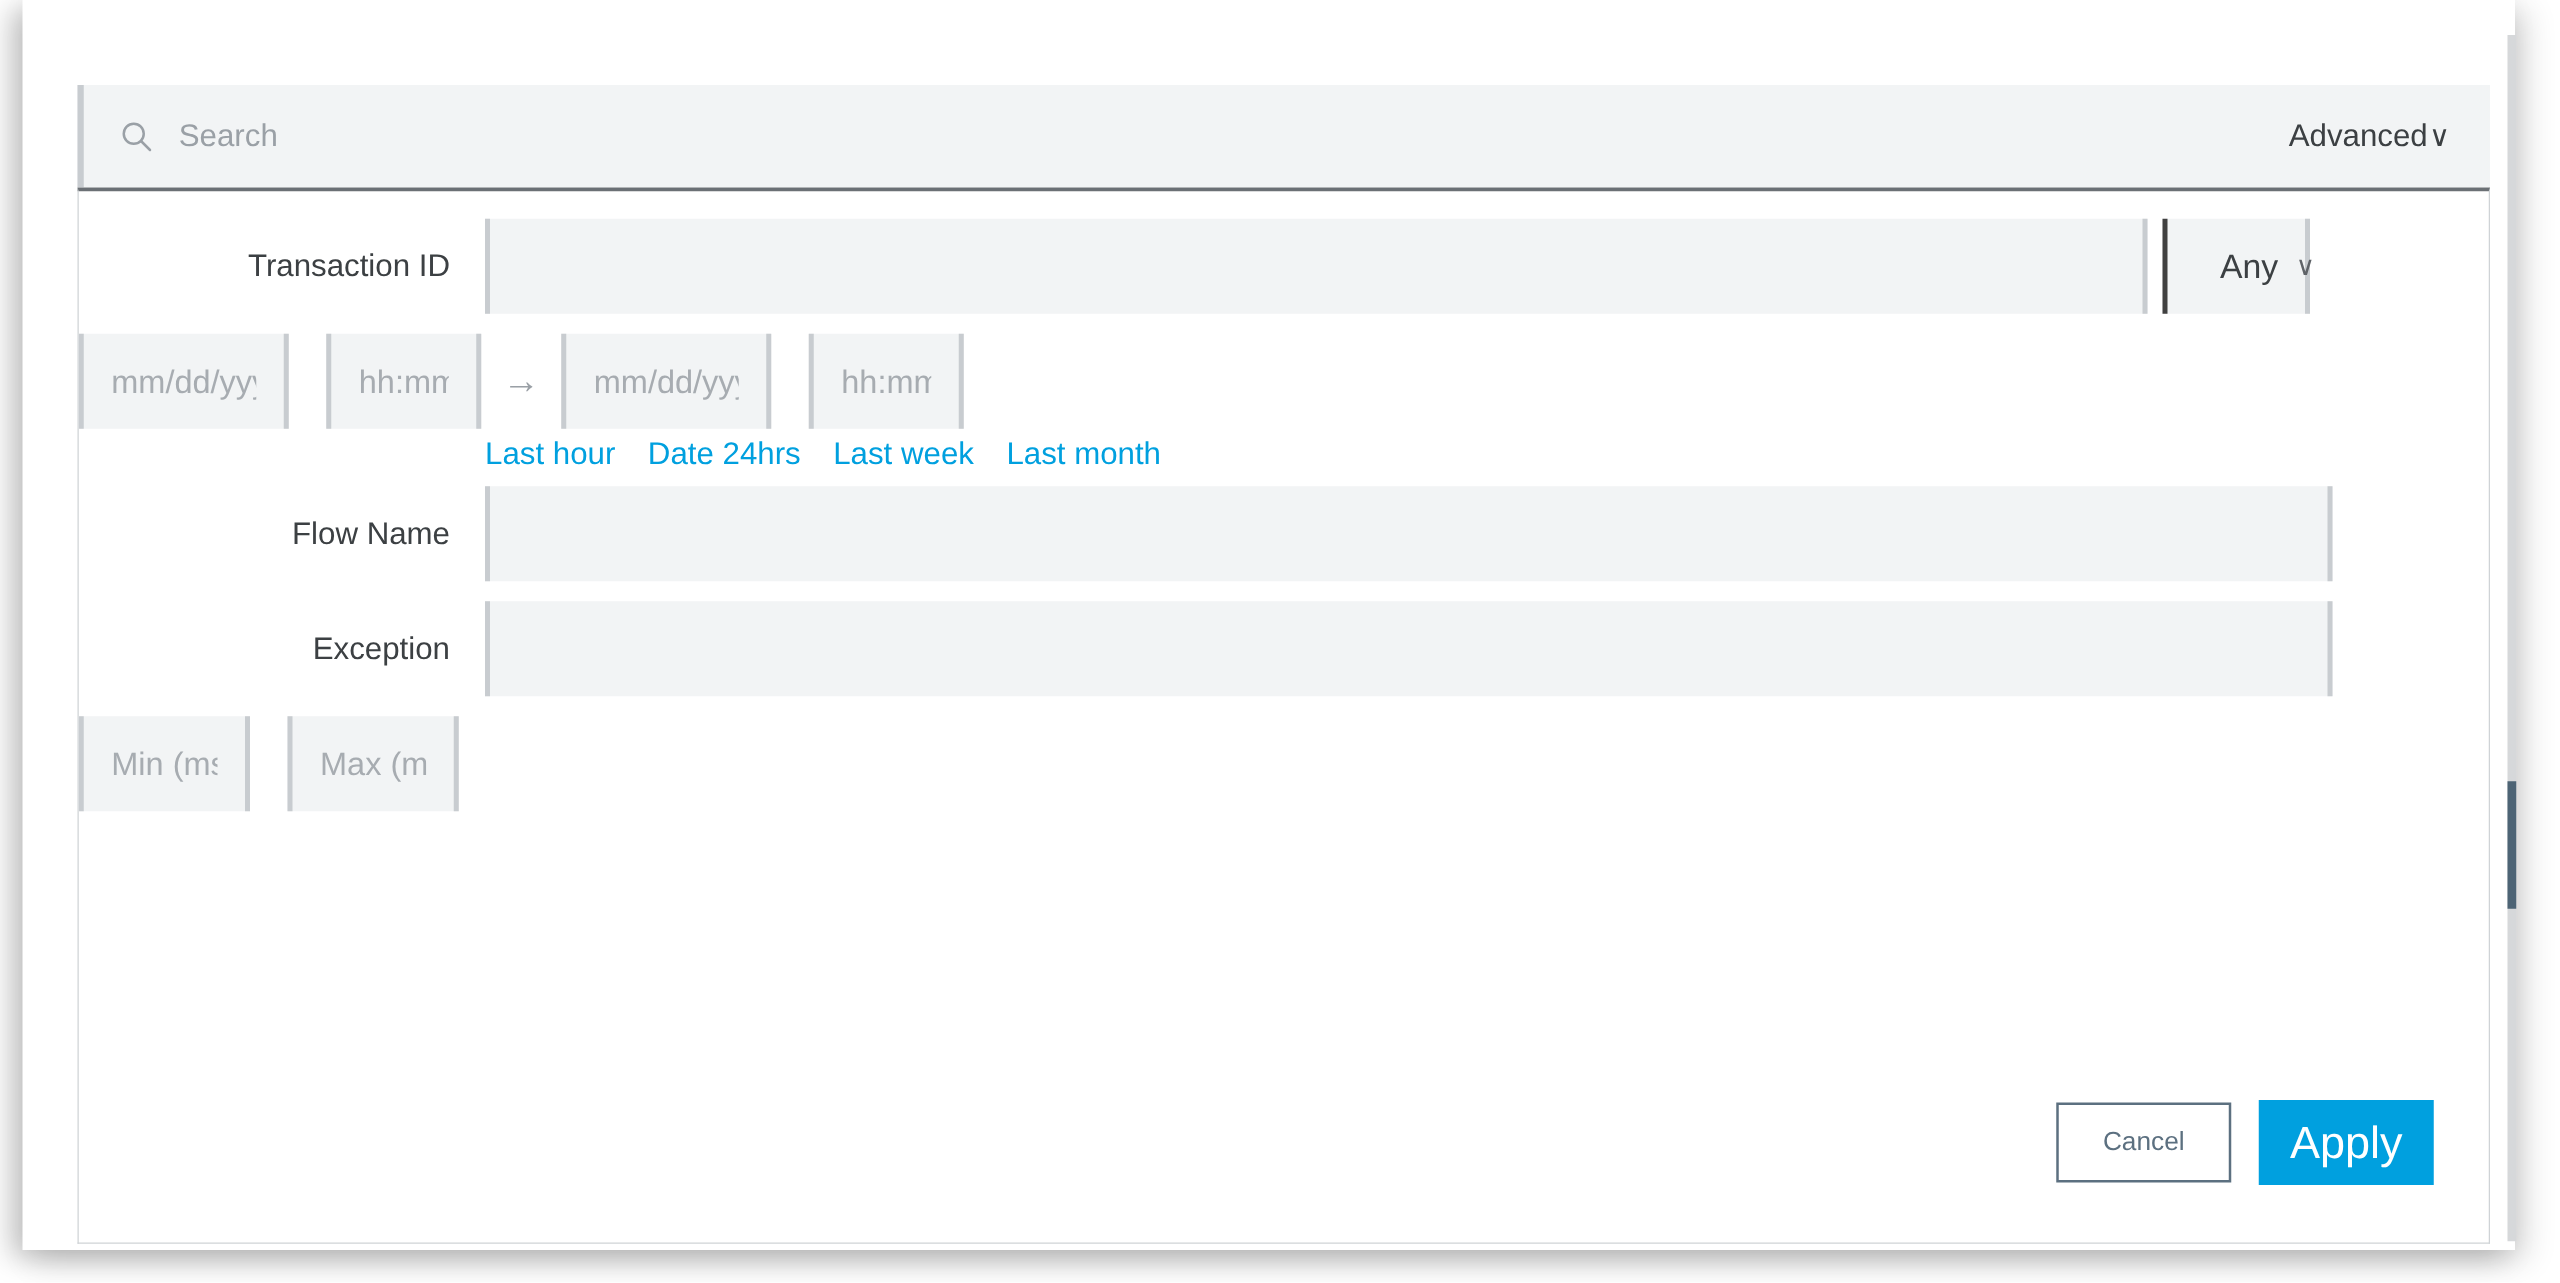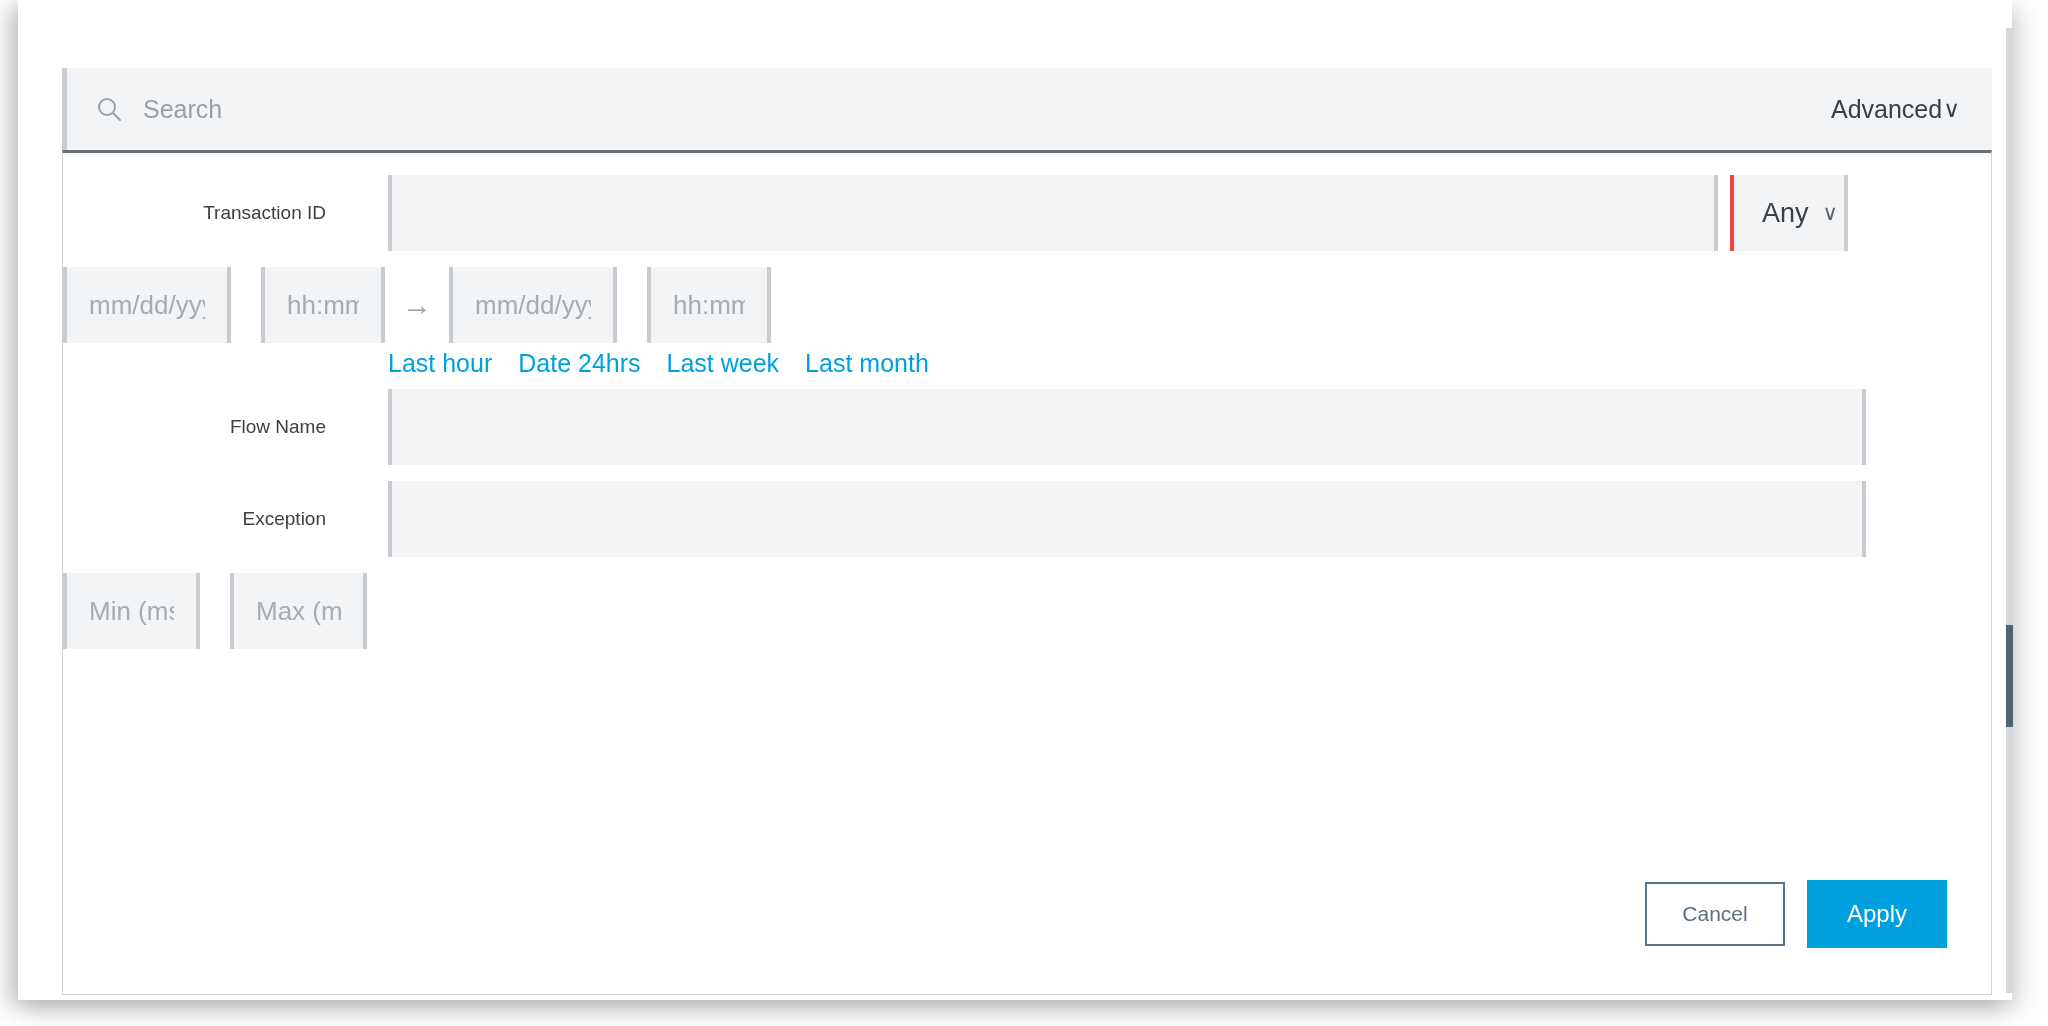--- a/index.html
+++ b/index.html
@@ -89,23 +89,23 @@
   .form-row {
     position: absolute;
     left: 0;
     width: 100%;
     display: flex;
     align-items: flex-start;
   }
   .row-label {
     width: 325px;
     text-align: right;
-    padding-right: 62px;
-    box-sizing: border-box;
-    font-size: 19px;
+    padding-right: 28px;
+    box-sizing: border-box;
+    font-size: 25px;
     color: #3c4043;
     line-height: 76px;
   }
   .fields {
     display: flex;
     align-items: flex-start;
     flex-wrap: wrap;
   }
 
   .txtfield {
@@ -121,27 +121,27 @@
     padding: 0 22px;
     outline: none;
   }
   .txtfield::placeholder { color: #a7acb1; opacity: 1; }
 
   
   .select-box {
     height: 76px;
     width: 118px;
     background: #f2f4f5;
-    border-left: 4px solid #ef4444;
+    border-left: 4px solid #404040;
     border-right: 4px solid #c8ccd0;
     box-sizing: border-box;
     display: flex;
     align-items: center;
     justify-content: space-between;
-    padding: 0 18px 0 28px;
+    padding: 0 18px 0 42px;
     cursor: pointer;
   }
   .select-box .sel-val { font-size: 27px; color: #3c4043; }
   .select-box .sel-chev { font-size: 21px; color: #5f6368; margin-left: 14px; }
 
   .arrow-sep {
     width: 64px;
     height: 76px;
     display: flex;
     align-items: center;
@@ -182,21 +182,21 @@
     font-size: 21px;
     cursor: pointer;
   }
   #apply-button {
     width: 140px;
     height: 68px;
     background: #00a0df;
     border: none;
     color: #ffffff;
     font-family: "Liberation Sans", sans-serif;
-    font-size: 24px;
+    font-size: 36px;
     cursor: pointer;
   }
 
   
   #scrollbar-track {
     position: absolute;
     left: 1988px;
     top: 28px;
     width: 7px;
     height: 965px;

